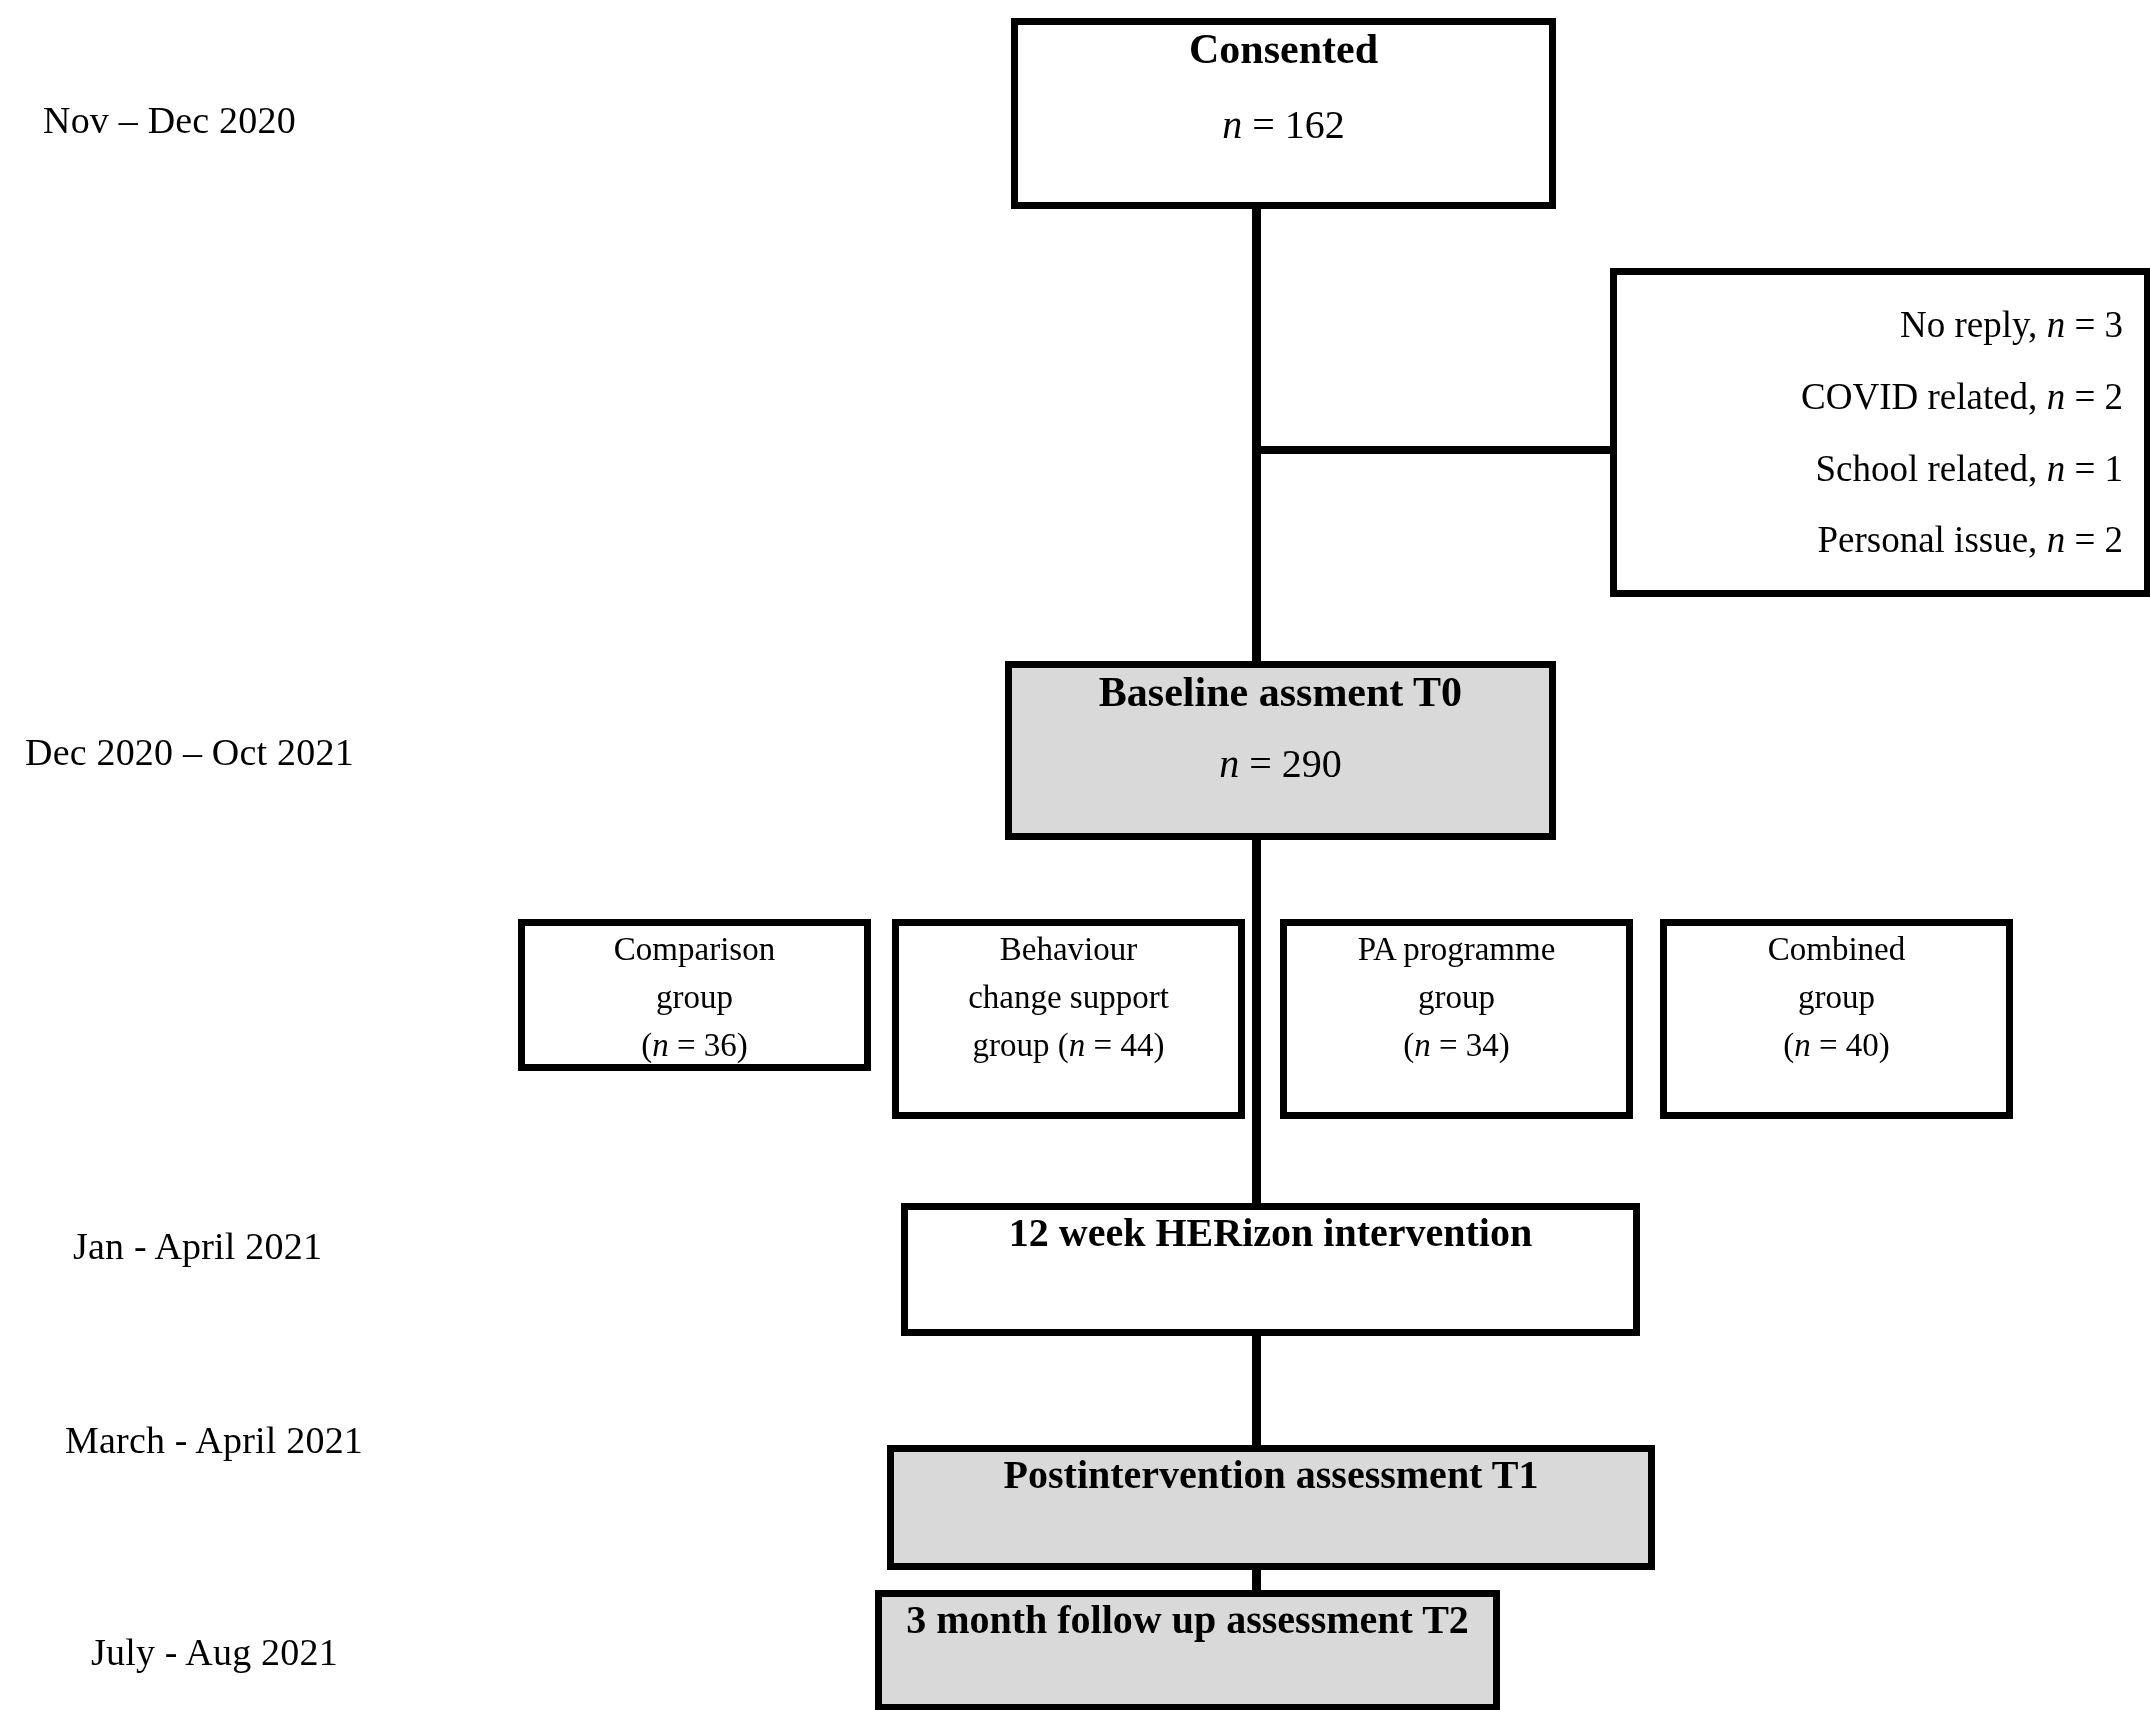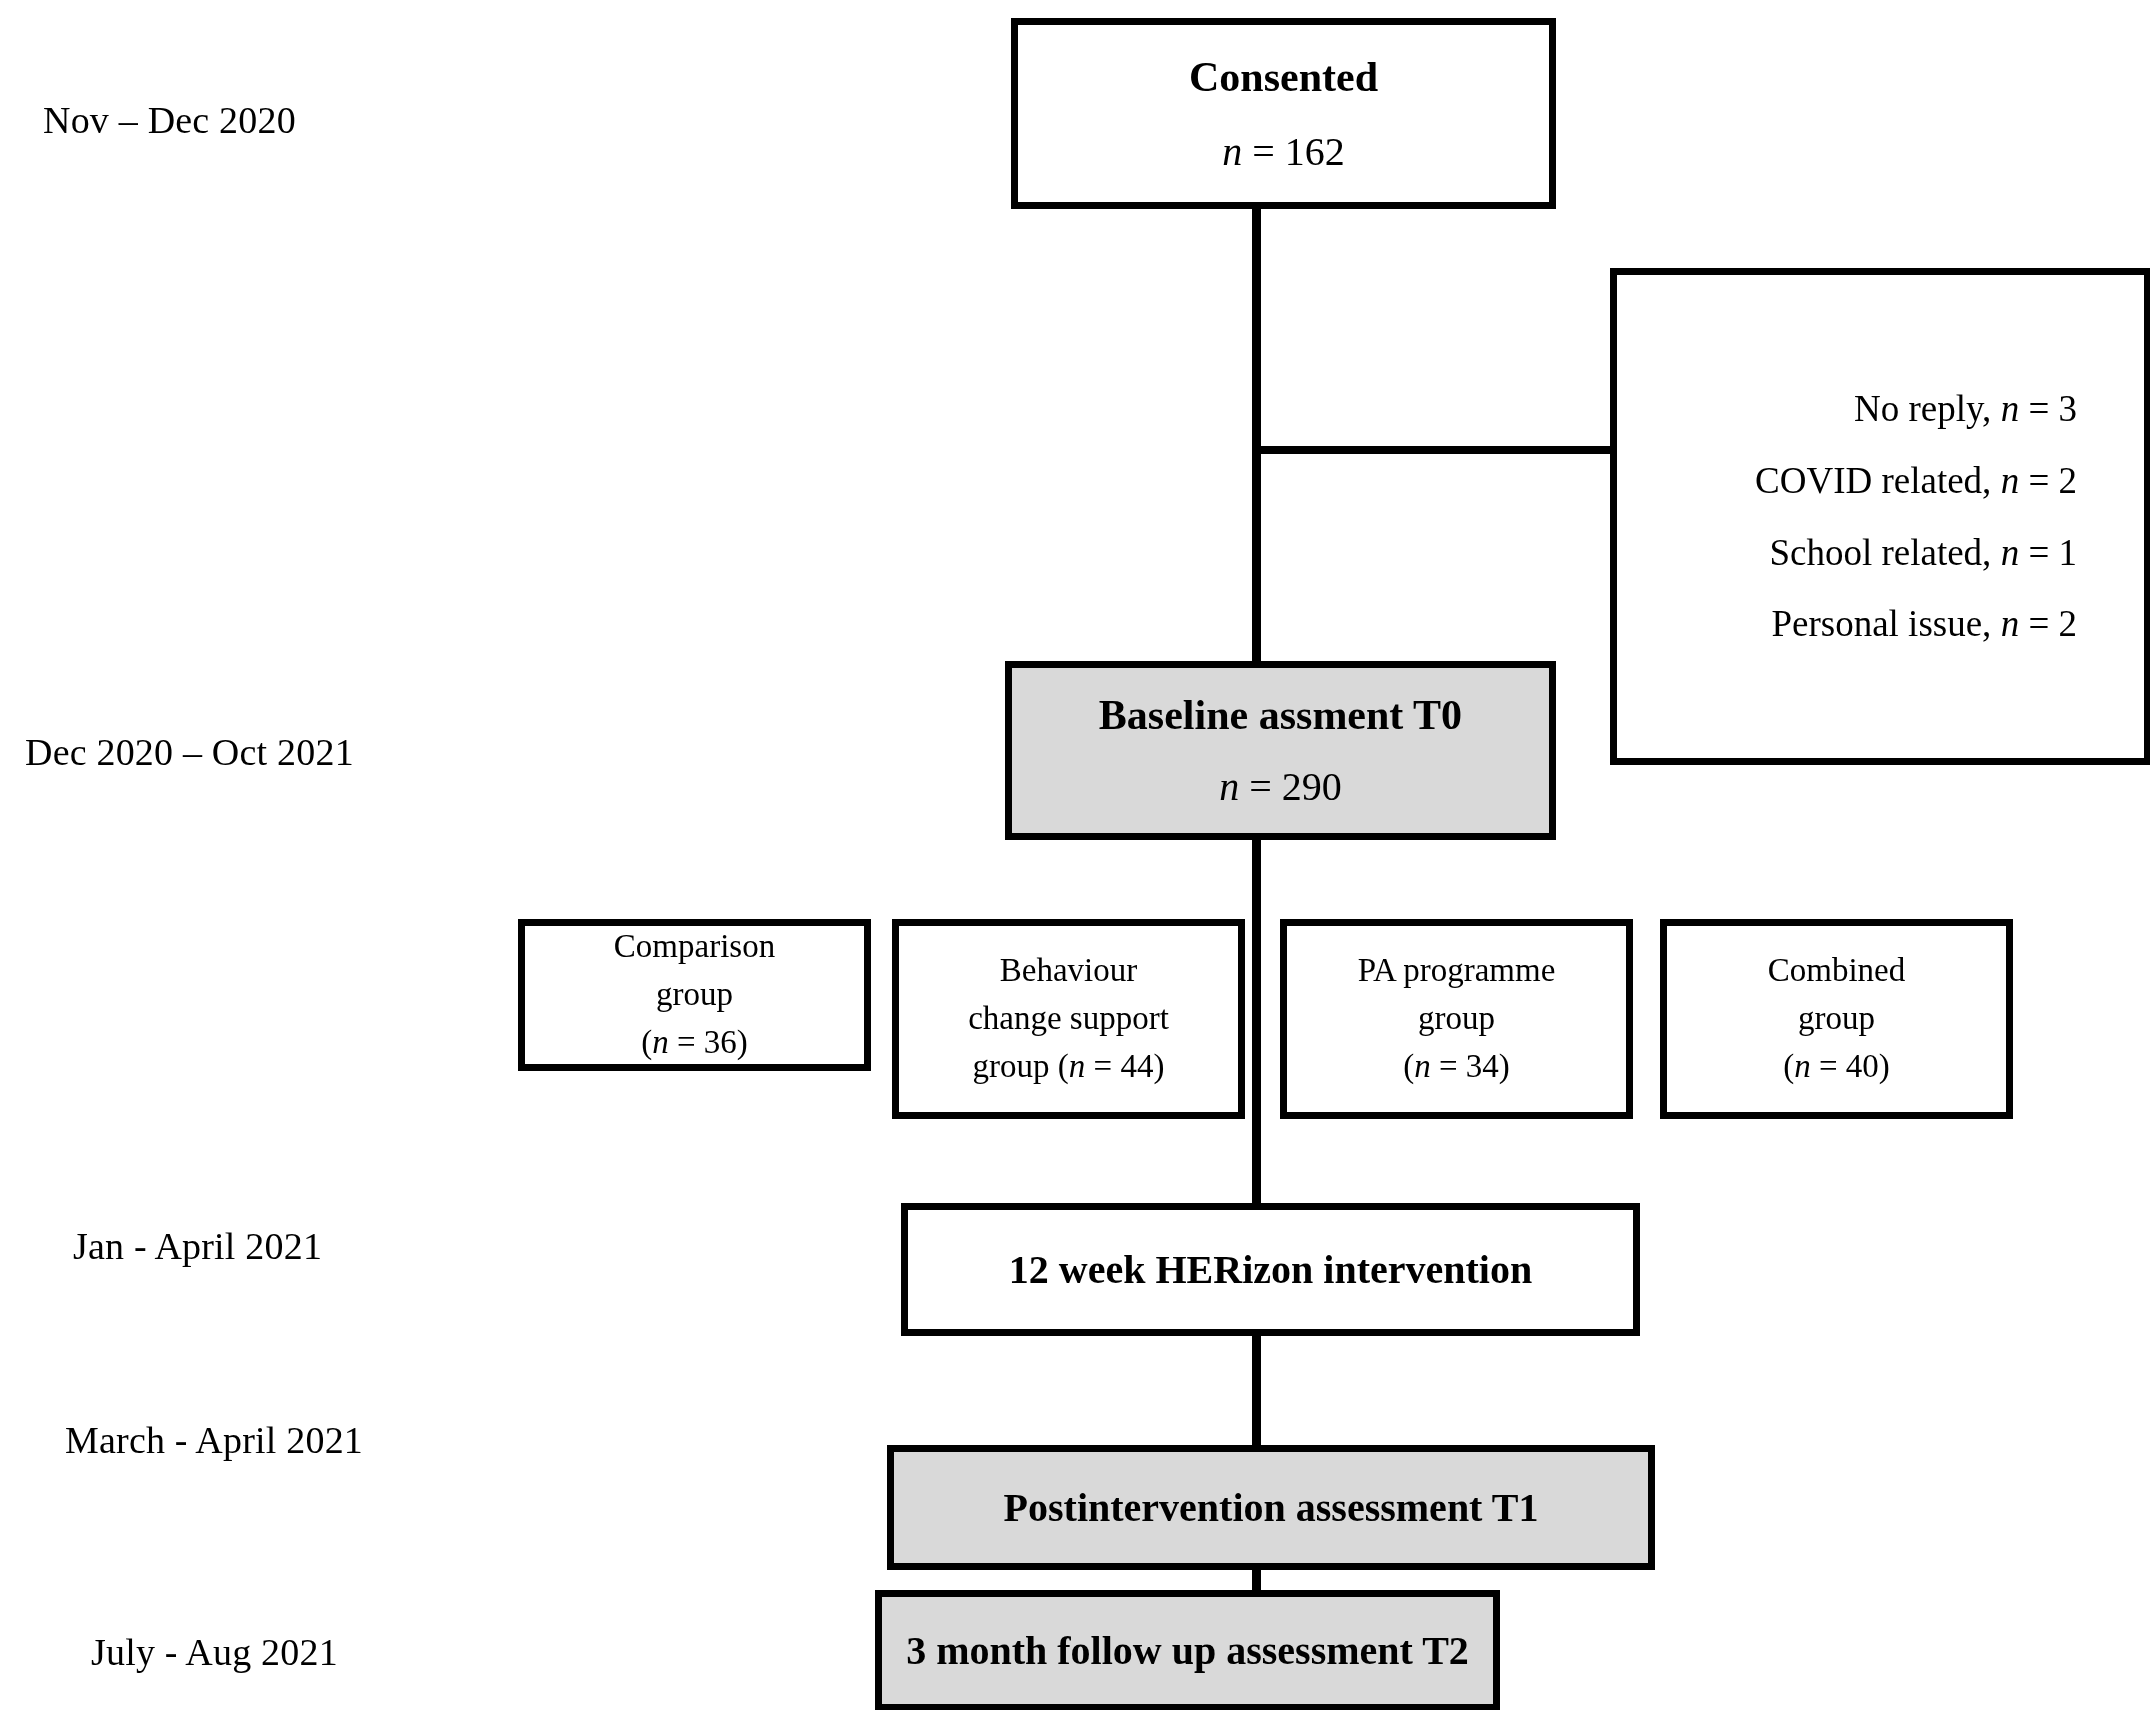--- a/index.html
+++ b/index.html
@@ -32,21 +32,20 @@
 
   
   .node {
     position: absolute;
     box-sizing: border-box;
     border: 7.5px solid #000000;
     background: #ffffff;
     display: flex;
     flex-direction: column;
     align-items: center;
-    justify-content: center;
     text-align: center;
   }
   .node.shaded { background: #d9d9d9; }
 
   .node .line {
     display: block;
     white-space: nowrap;
   }
 
   
@@ -110,21 +109,21 @@
 
   <div class="conn" style="left:1252px; top:1335px; width:9.1px; height:114px;"></div>
 
   <div class="conn" style="left:1252px; top:1532px; width:9.1px; height:91px;"></div>
 
   <div class="node" style="left:1011px; top:18.3px; width:545px; height:191px;">
     <span class="line ttl-lg">Consented</span>
     <span class="line nline" style="margin-top:28px;"><em class="n">n</em><span> = </span><span>162</span></span>
   </div>
 
-  <div class="node" style="left:1610px; top:268px; width:541px; height:497px; align-items:flex-end; justify-content:center; padding-right:67px;gap:12px;">
+  <div class="node" style="left:1610px; top:268px; width:541px; height:329px; align-items:flex-end; justify-content:center; padding-right:21px;gap:12px;">
     <span class="excl-line"><span>No reply,</span>
       <em class="n">n</em><span> = </span><span>3</span></span>
     <span class="excl-line"><span>COVID related,</span>
       <em class="n">n</em><span> = </span><span>2</span></span>
     <span class="excl-line"><span>School related,</span>
       <em class="n">n</em><span> = </span><span>1</span></span>
     <span class="excl-line"><span>Personal issue,</span>
       <em class="n">n</em><span> = </span><span>2</span></span>
   </div>
 

